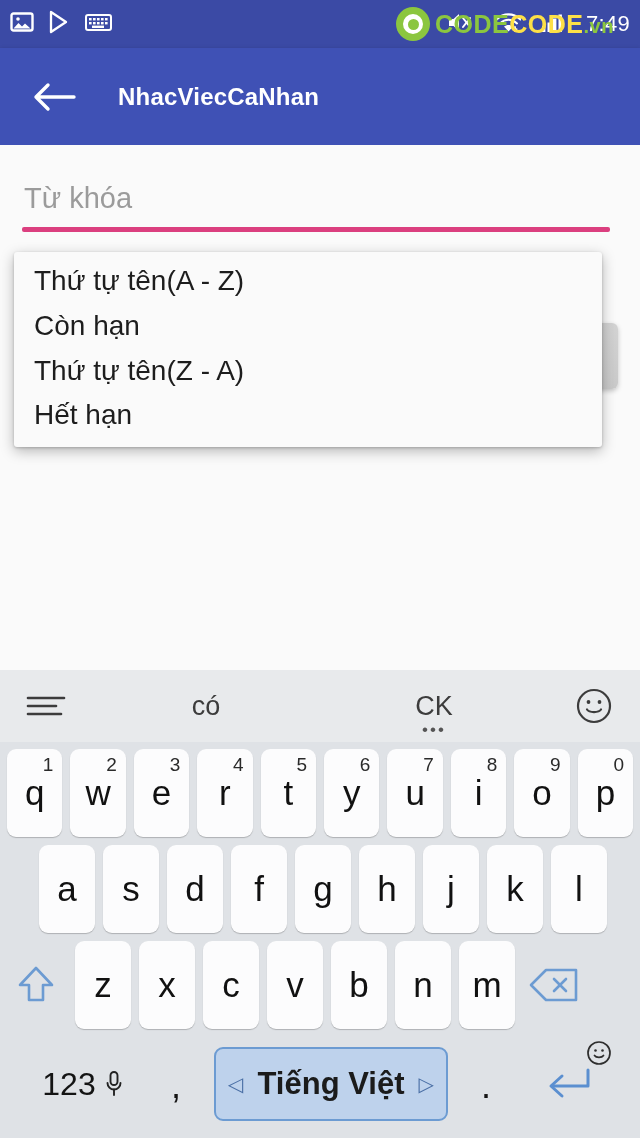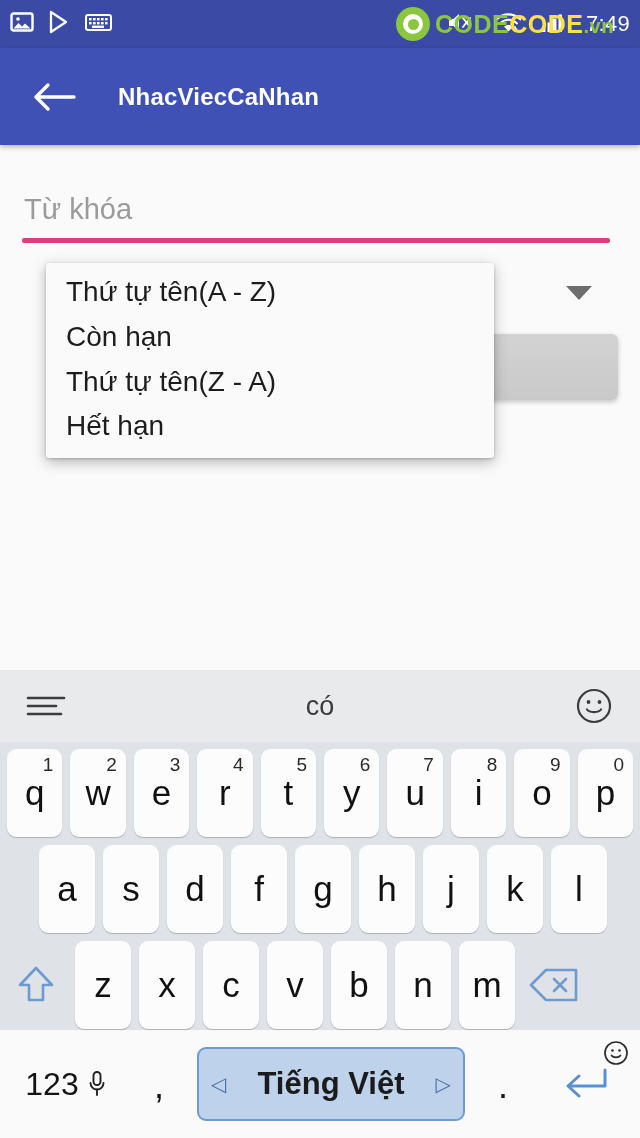--- a/index.html
+++ b/index.html
@@ -70,21 +70,21 @@
     display: flex; align-items: center; justify-content: center;
     cursor: pointer;
   }
   .appbar-title {
     color: #ffffff; font-size: 24px; font-weight: bold;
     margin-left: 28px; letter-spacing: .2px;
   }
 
   
   .content {
-    position: absolute; top: 156px; left: 0;
+    position: absolute; top: 145px; left: 0;
     width: 640px; height: 525px;
     background: #FAFAFA;
   }
 
   .search-wrap { position: absolute; top: 35px; left: 22px; width: 588px; }
   .search-input {
     width: 100%; border: none; outline: none; background: transparent;
     font-family: inherit; font-size: 29px; color: #3a3a3a;
     padding: 2px 2px 12px 2px;
   }
@@ -107,45 +107,44 @@
     position: absolute; top: 178px; right: 22px;
     width: 136px; height: 66px;
     background: linear-gradient(180deg,#D3D3D3,#C9C9C9);
     border-radius: 6px;
     box-shadow: 0 2px 5px rgba(0,0,0,.22);
   }
 
   
   .dropdown {
     position: absolute; top: 107px; left: 14px;
-    width: 448px;
+    width: 588px;
     background: #FAFAFA;
     border-radius: 3px;
     box-shadow: 0 4px 14px rgba(0,0,0,.28), 0 1px 3px rgba(0,0,0,.2);
     padding: 7px 0 9px 0;
     z-index: 20;
-    margin-left: 32px;
   }
   .dd-item {
     font-size: 28px; color: #1d1d1d;
     padding: 4px 0 5px 20px;
     line-height: 1.28;
     cursor: pointer;
     white-space: nowrap;
   }
 
   .watermark-content {
     position: absolute; top: 620px; left: 368px;
     font-size: 21px; color: #BDBDBD; letter-spacing: .4px;
   }
 
   
   .keyboard {
     position: absolute; top: 670px; left: 0;
-    width: 640px; height: 360px;
+    width: 640px; height: 468px;
     background: #DFE2E6;
   }
   .suggest-bar {
     position: relative; height: 72px; background: #E8EAEC;
     display: flex; align-items: center;
   }
   .sg-menu { width: 92px; display: flex; align-items: center; justify-content: center; cursor: pointer; }
   .sg-word {
     flex: 1; text-align: center; font-size: 27px; color: #3c3c3c;
     position: relative; cursor: pointer;
@@ -153,21 +152,21 @@
   .sg-word .dots {
     position: absolute; left: 0; right: 0; top: 30px;
     font-size: 17px; color: #555; letter-spacing: 2px; line-height: 1;
   }
   .sg-emoji { width: 92px; display: flex; align-items: center; justify-content: center; cursor: pointer; }
 
   .krow { display: flex; align-items: center; }
   .krow.r1 { height: 98px; padding: 4px 3px 0 3px; }
   .krow.r2 { height: 96px; padding: 2px 3px 0 35px; }
   .krow.r3 { height: 96px; padding: 2px 3px 0 3px; }
-  .krow.r4 { height: 104px; padding: 0 3px; }
+  .krow.r4 { height: 104px; padding: 0 20px; }
 
   .key {
     position: relative;
     background: #FCFCFD;
     border-radius: 9px;
     box-shadow: 0 1px 1px rgba(0,0,0,.22);
     display: flex; align-items: center; justify-content: center;
     font-size: 35px; color: #111;
     cursor: pointer;
     margin: 0 4px;
@@ -330,20 +329,21 @@
       <div class="sg-menu">
         <svg width="44" height="26" viewBox="0 0 44 26">
             <g stroke="#3c3c3c" stroke-width="2.6" stroke-linecap="round">
               <path d="M4 5h36"></path>
               <path d="M4 13h28"></path>
               <path d="M4 21h33"></path>
             </g>
           </svg>
       </div>
       <div class="sg-word"><span>có</span></div>
+      <div class="sg-word"><span>CK</span><span class="dots">•••</span></div>
       <div class="sg-emoji">
         <svg width="38" height="38" viewBox="0 0 38 38">
             <circle cx="19" cy="19" r="16" fill="none" stroke="#3c3c3c" stroke-width="2.2"></circle>
             <circle cx="13.5" cy="15" r="1.9" fill="#3c3c3c"></circle>
             <circle cx="24.5" cy="15" r="1.9" fill="#3c3c3c"></circle>
             <path d="M12 22.5c2.2 3.4 11.8 3.4 14 0" fill="none" stroke="#3c3c3c" stroke-width="2.2" stroke-linecap="round"></path>
           </svg>
       </div>
     </div>
 

